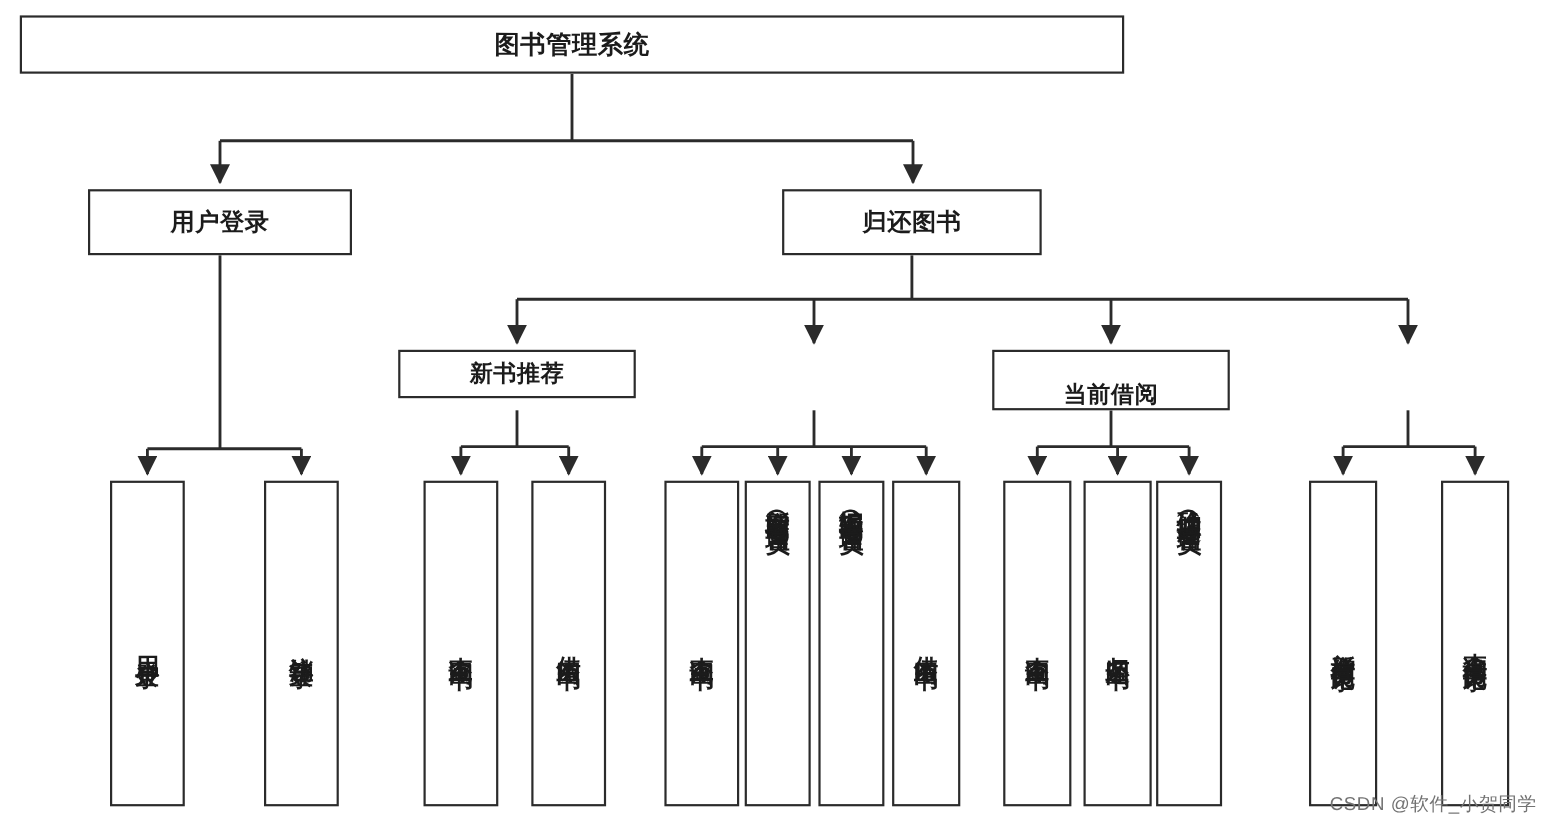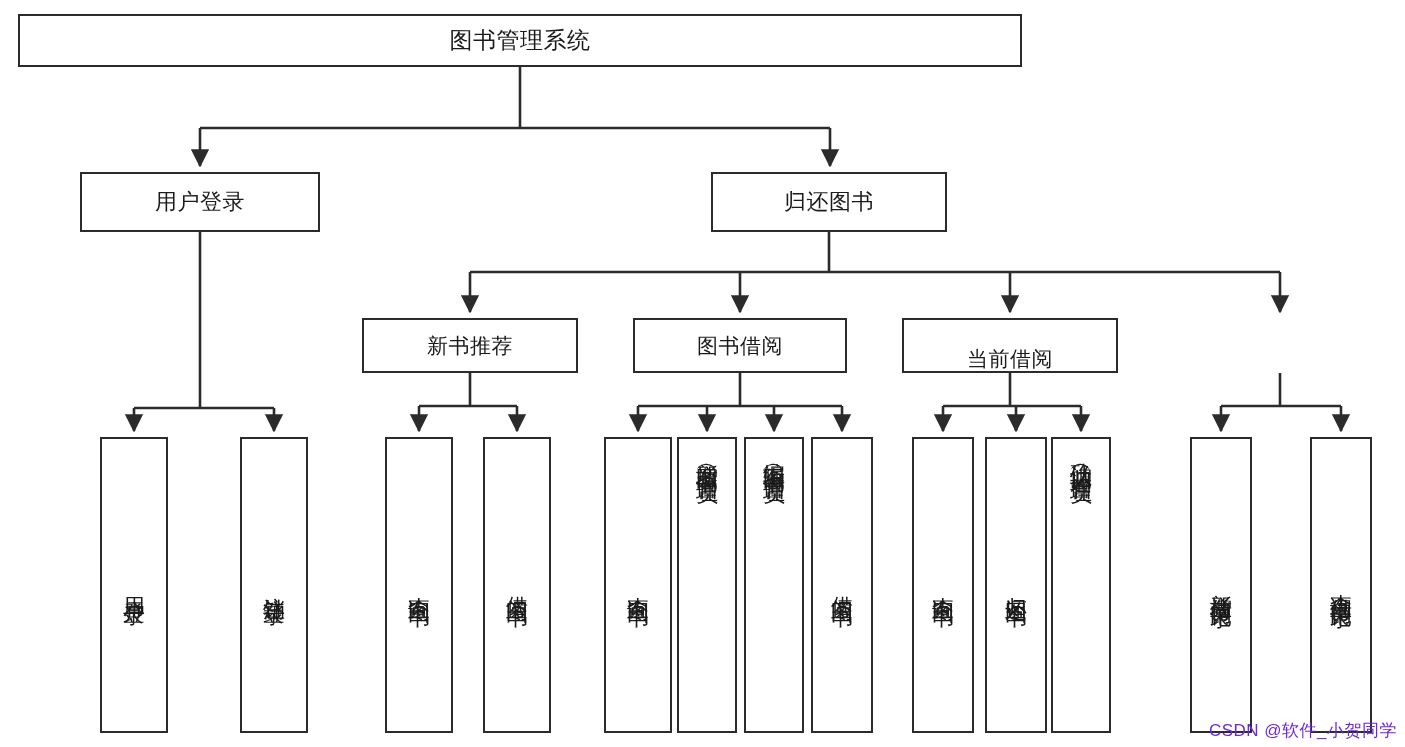--- a/index.html
+++ b/index.html
@@ -34,20 +34,21 @@
     align-items: center;
     justify-content: center;
     overflow: hidden;
   }
   .node-label {
     color: #1b1b1b;
     text-align: center;
     line-height: 1.12;
     letter-spacing: 0.5px;
     white-space: pre;
+    font-weight: bold;
   }
   .lvl0 .node-label { font-size: 23px; }
   .lvl1 .node-label { font-size: 22px; }
   .lvl2 .node-label { font-size: 21px; }
   .leaf {
     align-items: flex-start;
     justify-content: center;
     padding-top: 6px;
   }
   .leaf .node-label {
@@ -59,21 +60,21 @@
   }
   .leaf.center-text {
     align-items: center;
     padding-top: 0;
   }
   #watermark {
     position: absolute;
     right: 8px;
     bottom: 5px;
     font-size: 17px;
-    color: #6d28d9;
+    color: #737373;
     letter-spacing: 0.5px;
     user-select: none;
     white-space: pre;
   }
 </style>
 </head>
 <body>
 
 <div id="diagram-root">
 
@@ -131,25 +132,22 @@
     <span class="node-label">图书管理系统</span>
   </div>
 
   <div class="node-box lvl1" style="left: 80px; top: 172px; width: 240px; height: 60px;">
     <span class="node-label">用户登录</span>
   </div>
   <div class="node-box lvl1" style="left: 711px; top: 172px; width: 236px; height: 60px;">
     <span class="node-label">归还图书</span>
   </div>
 
-  <div class="node-box lvl2" style="left: 362px; top: 318px; width: 216px; height: 55px;">
+  <div class="node-box lvl2" style="left: 362px; top: 318px; width: 216px; height: 44px;">
     <span class="node-label">新书推荐</span>
-  </div>
-  <div class="node-box lvl2" style="left: 633px; top: 318px; width: 214px; height: 55px;">
-    <span class="node-label">图书借阅</span>
   </div>
   <div class="node-box lvl2" style="left: 902px; top: 318px; width: 216px; height: 55px; align-items: flex-end;">
     <span class="node-label">当前借阅</span>
   </div>
 
   <div class="node-box leaf center-text" style="left: 100px; top: 437px; width: 68px; height: 296px;">
     <span class="node-label">用户登录</span>
   </div>
   <div class="node-box leaf center-text" style="left: 240px; top: 437px; width: 68px; height: 296px;">
     <span class="node-label">注销登录</span>

